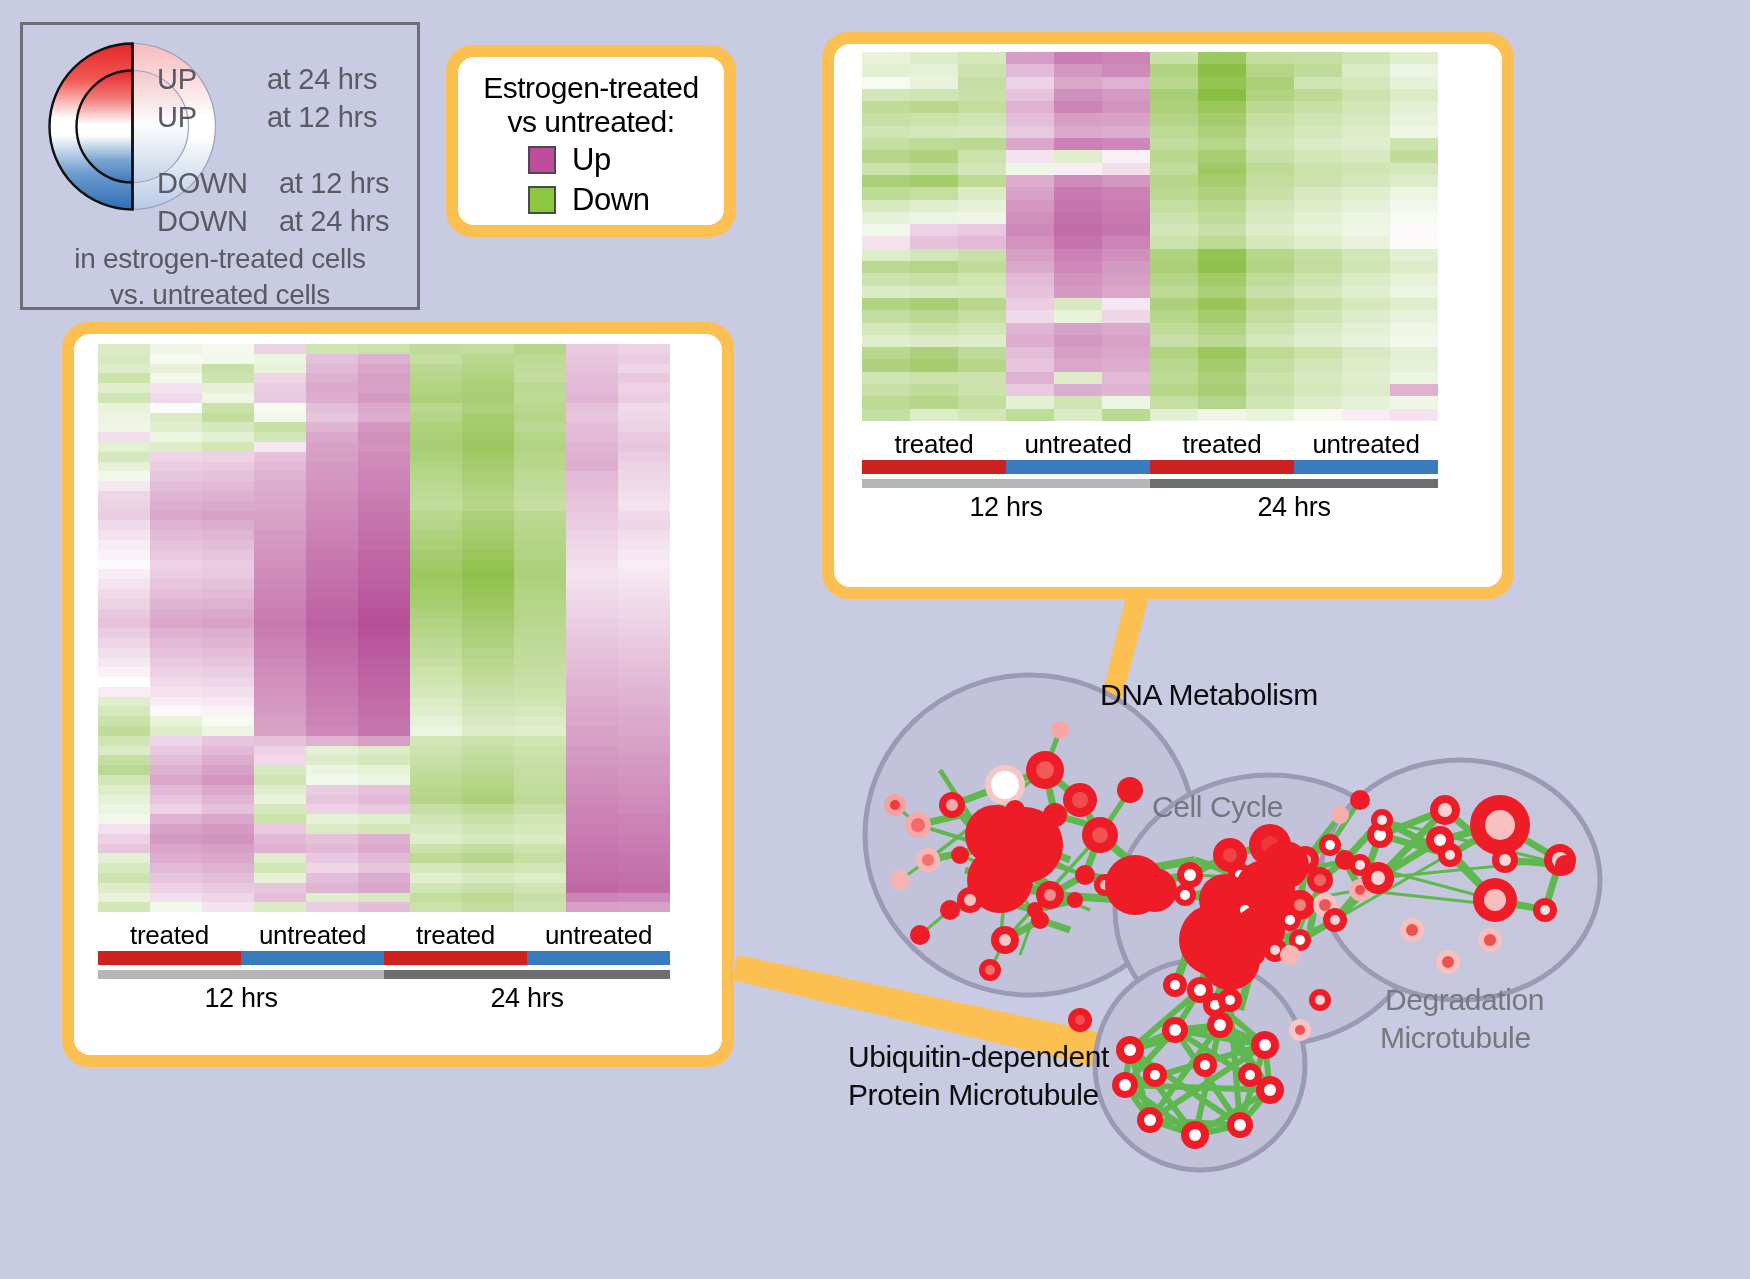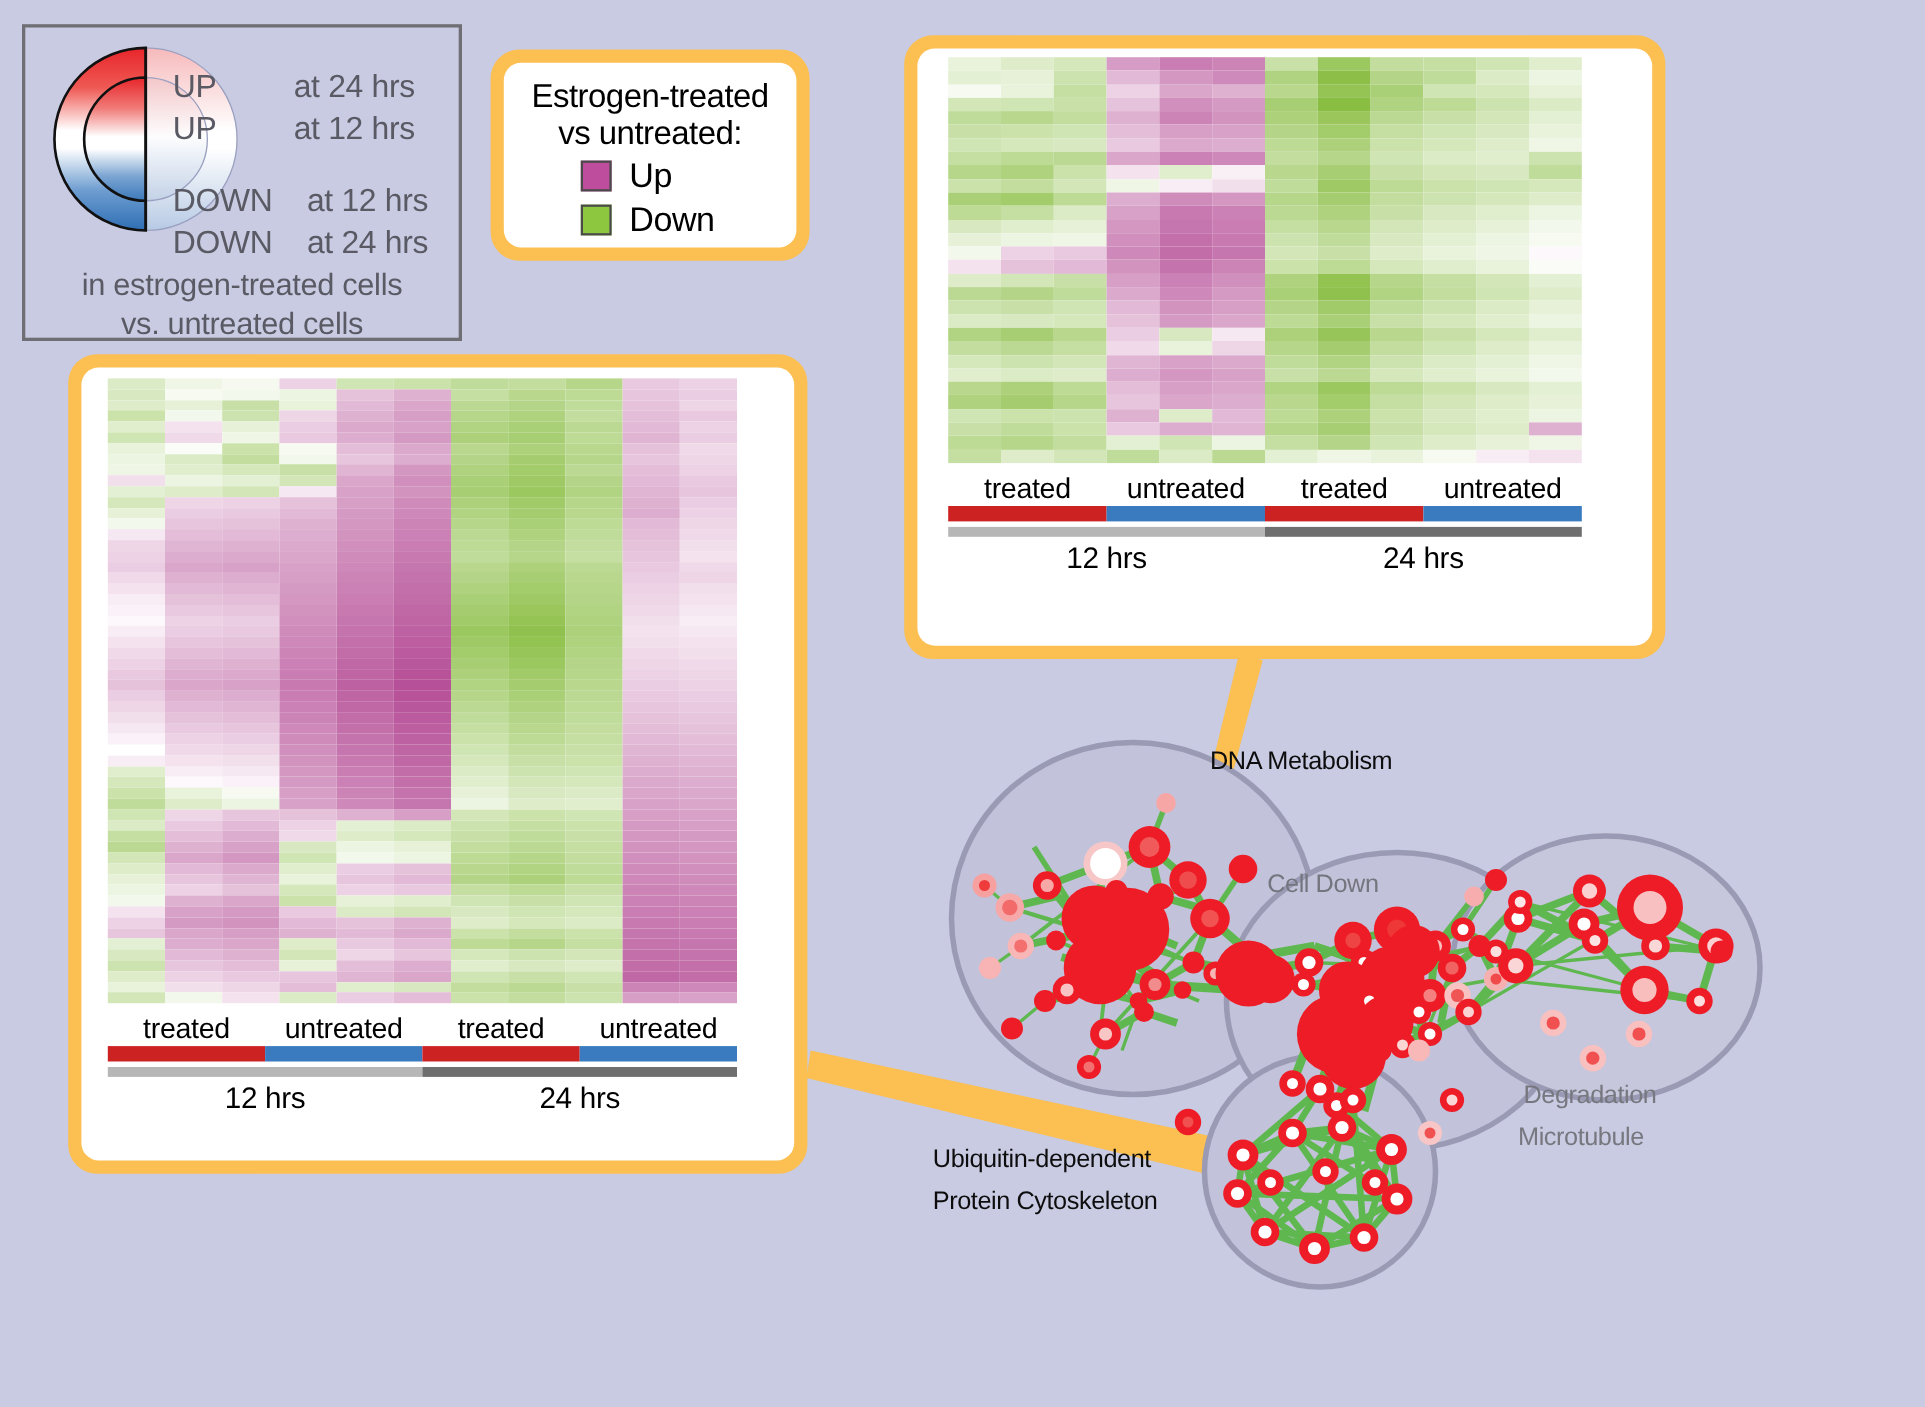--- a/index.html
+++ b/index.html
@@ -70,21 +70,21 @@
   .time-row{display:flex;margin-top:5px;}
   .time-seg{height:9px;}
   .time-labels{display:flex;}
   .time-labels span{
     flex:1;text-align:center;font-size:27px;color:#000;letter-spacing:-0.3px;
   }
 
   
   #network{left:800px;top:610px;width:950px;height:669px;}
   .net-label{
-    position:absolute;white-space:nowrap;font-size:23px;letter-spacing:-0.4px;
+    position:absolute;white-space:nowrap;font-size:30px;letter-spacing:-0.4px;
   }
   .net-label.dark{color:#0d0d0d;}
   .net-label.grey{color:#75757f;}
   .net-label.grey2{color:#77777f;line-height:1.18;}
 </style>
 </head>
 <body>
 
 <div class="abs" id="ring-legend">
   <svg id="ring-svg" width="175" height="175" viewBox="0 0 175 175">
@@ -1593,18 +1593,18 @@
       <circle cx="280" cy="410" r="12" fill="#ee1c26"></circle>
         <circle cx="280" cy="410" r="5" fill="#f05050"></circle>
       <circle cx="500" cy="420" r="11" fill="#f8c6c6"></circle>
         <circle cx="500" cy="420" r="5" fill="#f05050"></circle>
       <circle cx="520" cy="390" r="11" fill="#ee1c26"></circle>
         <circle cx="520" cy="390" r="5" fill="#fbd6d6"></circle>
     </g>
   </svg>
 
   <div class="net-label dark" style="left:300px;top:68px;">DNA Metabolism</div>
-  <div class="net-label grey" style="left:352px;top:180px;">Cell Down</div>
+  <div class="net-label grey" style="left:352px;top:180px;">Cell Cycle</div>
   <div class="net-label grey2" style="left:585px;top:372px;">Degradation</div>
   <div class="net-label grey2" style="left:580px;top:410px;">Microtubule</div>
   <div class="net-label dark" style="left:48px;top:430px;">Ubiquitin-dependent</div>
-  <div class="net-label dark" style="left:48px;top:468px;">Protein Cytoskeleton</div>
+  <div class="net-label dark" style="left:48px;top:468px;">Protein Microtubule</div>
 </div>
 
 </body></html>

